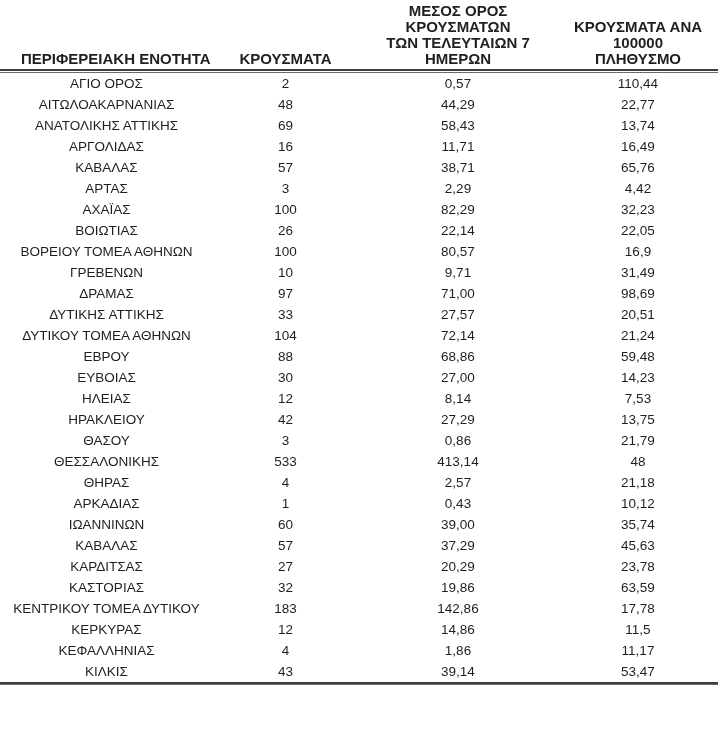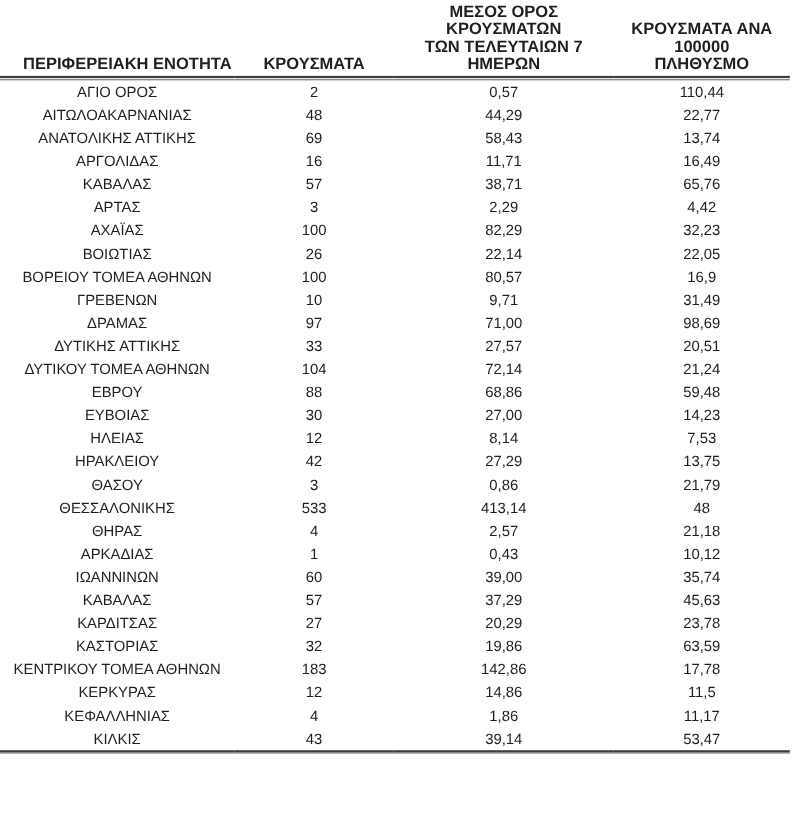--- a/index.html
+++ b/index.html
@@ -238,21 +238,21 @@
     <td>20,29</td>
     <td>23,78</td>
   </tr>
         <tr>
     <td>ΚΑΣΤΟΡΙΑΣ</td>
     <td>32</td>
     <td>19,86</td>
     <td>63,59</td>
   </tr>
         <tr>
-    <td>ΚΕΝΤΡΙΚΟΥ ΤΟΜΕΑ ΑΘΗΝΩΝ</td>
+    <td>ΚΕΝΤΡΙΚΟΥ ΤΟΜΕΑ ΔΥΤΙΚΟΥ</td>
     <td>183</td>
     <td>142,86</td>
     <td>17,78</td>
   </tr>
         <tr>
     <td>ΚΕΡΚΥΡΑΣ</td>
     <td>12</td>
     <td>14,86</td>
     <td>11,5</td>
   </tr>

